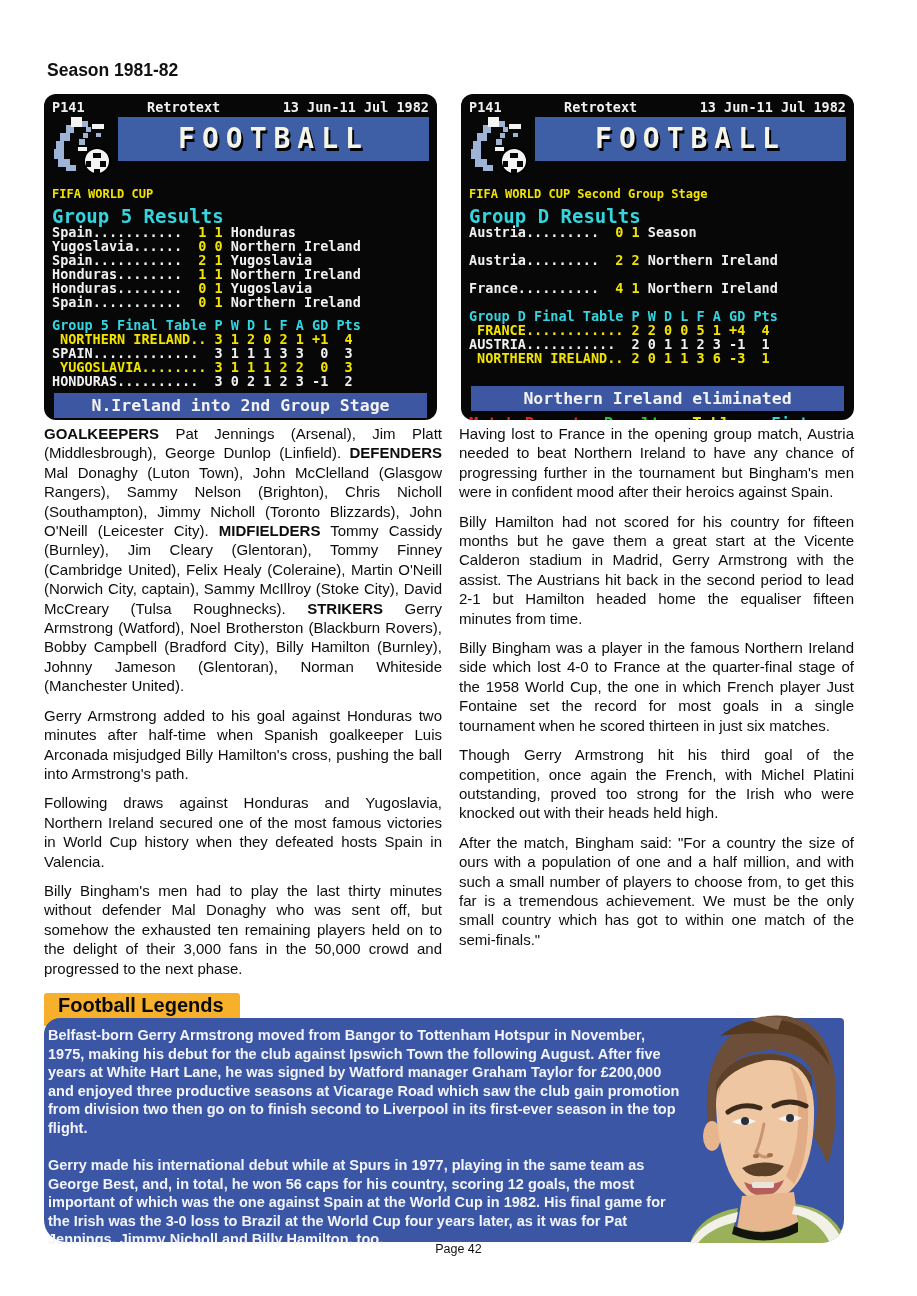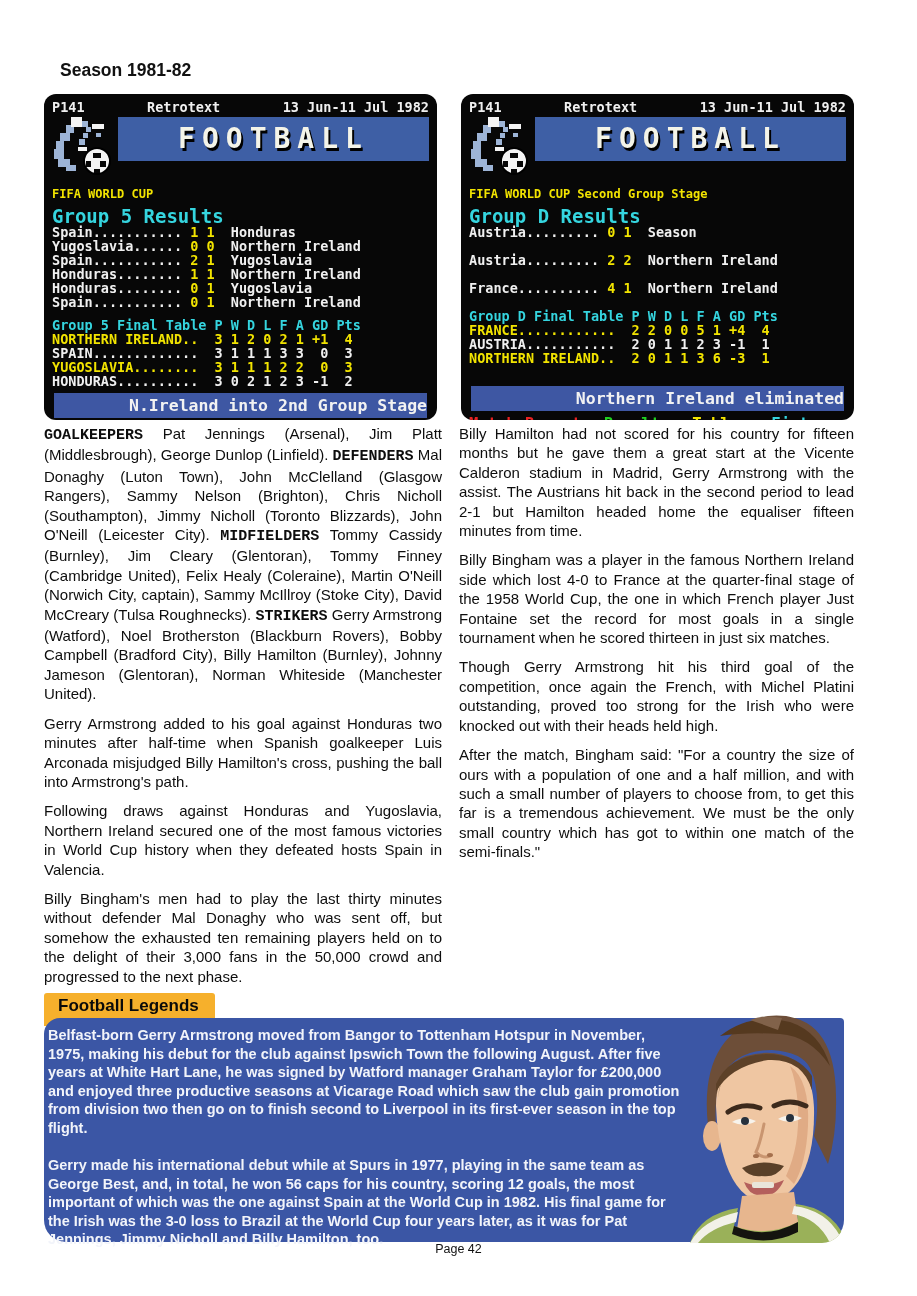--- a/index.html
+++ b/index.html
@@ -1,21 +1,21 @@
 <!DOCTYPE html>
 <html><head>
 <meta charset="utf-8">
 <style>
   html,body{margin:0;padding:0;background:#fff;}
   #page{position:relative;width:917px;height:1296px;background:#fff;overflow:hidden;
         font-family:"Liberation Sans",sans-serif;color:#111;}
 
   .page-header{position:absolute;top:38px;left:0;width:100%;text-align:center;
                font-size:12.5px;color:#222;}
-  .season-title{position:absolute;top:60px;left:60px;font-size:17.5px;font-weight:bold;}
+  .season-title{position:absolute;top:60px;left:47px;font-size:17.5px;font-weight:bold;}
 
   
   .screen{position:absolute;top:94px;width:393px;height:326px;background:#070707;
           border-radius:12px;padding:5px 8px 20px 8px;box-sizing:border-box;overflow:hidden;
           font-family:"DejaVu Sans Mono","Liberation Mono",monospace;font-weight:bold;}
   .screen--left{left:44px;}
   .screen--right{left:461px;}
   .tt-top{display:flex;justify-content:space-between;font-size:13.5px;color:#f0f0f0;height:16px;line-height:16px;}
   .tt-logoarea{display:flex;align-items:flex-start;height:66px;margin-top:2px;}
   .tt-logoicon{width:62px;height:64px;flex:0 0 auto;}
@@ -25,39 +25,39 @@
   .tt-subtitle{color:#f2e400;font-size:12px;height:18px;line-height:18px;margin-top:2px;white-space:pre;}
   .tt-section{color:#35d5df;font-size:19px;height:15px;line-height:15px;margin-top:6px;white-space:pre;}
   .tt-row{white-space:pre;font-size:13.5px;height:14px;line-height:14px;}
   .screen--right .res-row{margin-bottom:14px;}
   .results{margin-top:1px;}
   .ftable{margin-top:9px;}
   .screen--right .ftable{margin-top:8px;}
   .tt-name{display:inline-block;width:17ch;}
   .tt-score{display:inline-block;width:5ch;}
   .tt-tname{display:inline-block;width:20ch;}
-  .w{color:#f0f0f0;} .y{color:#f2e400;} .c{color:#35d5df;}
-  .tt-banner{margin:5px 2px 0 2px;background:#3e57a3;color:#f2f2f2;text-align:right;
+  .w{color:#f0f0f0;} .y{color:#f2e400;text-align:center;} .c{color:#35d5df;}
+  .tt-banner{margin:5px 2px 0 2px;background:#3e57a3;color:#f2f2f2;text-align:center;
              height:25px;line-height:25px;font-size:16.5px;white-space:pre;}
   .screen--right .tt-banner{margin-top:21px;}
   .tt-nav{display:flex;justify-content:space-between;margin-top:4px;font-size:15.5px;
           height:18px;line-height:18px;}
   .nav-red{color:#e82222;} .nav-green{color:#20d020;} .nav-yellow{color:#f2e400;} .nav-cyan{color:#35d5df;}
 
   
   .col{position:absolute;top:424px;width:398px;font-size:15px;line-height:19.4px;
        text-align:justify;color:#0d0d0d;}
   .col--left{left:44px;}
   .col--right{left:459px;width:395px;}
   .col p{margin:0 0 10px 0;}
-  .b{font-weight:bold;font-family:Liberation Mono, monospace;}
+  .b{font-weight:bold;}
 
   
   .legends-tab{position:absolute;left:44px;top:993px;height:33px;line-height:25px;
-               background:#f6b02c;color:#0a0a0a;font-weight:bold;font-size:17px;
+               background:#f6b02c;color:#0a0a0a;font-weight:bold;font-size:20px;
                padding:0 16px 0 14px;border-radius:3px 3px 0 0;}
   .legends-panel{position:absolute;left:44px;top:1018px;width:800px;height:224px;
                  background:#3b56a5;border-radius:16px 4px 22px 22px;box-sizing:border-box;
                  padding:8px 160px 8px 4px;color:#f2f4fa;font-weight:bold;
                  font-size:14.5px;line-height:18.5px;}
   .legends-panel p{margin:0 0 19px 0;}
   .portrait{position:absolute;left:690px;top:996px;width:154px;height:247px;
             overflow:hidden;border-radius:0 4px 22px 0;}
   .page-footer{position:absolute;top:1242px;left:0;width:100%;text-align:center;font-size:12.5px;}
 </style>
@@ -183,20 +183,21 @@
       </div>
   </div>
 
   <div class="col col--left">
       <p><span class="b">GOALKEEPERS</span><span> Pat Jennings (Arsenal), Jim Platt (Middlesbrough), George Dunlop (Linfield). </span><span class="b">DEFENDERS</span><span> Mal Donaghy (Luton Town), John McClelland (Glasgow Rangers), Sammy Nelson (Brighton), Chris Nicholl (Southampton), Jimmy Nicholl (Toronto Blizzards), John O'Neill (Leicester City). </span><span class="b">MIDFIELDERS</span><span> Tommy Cassidy (Burnley), Jim Cleary (Glentoran), Tommy Finney (Cambridge United), Felix Healy (Coleraine), Martin O'Neill (Norwich City, captain), Sammy McIllroy (Stoke City), David McCreary (Tulsa Roughnecks). </span><span class="b">STRIKERS</span><span> Gerry Armstrong (Watford), Noel Brotherston (Blackburn Rovers), Bobby Campbell (Bradford City), Billy Hamilton (Burnley), Johnny Jameson (Glentoran), Norman Whiteside (Manchester United).</span></p>
       <p><span>Gerry Armstrong added to his goal against Honduras two minutes after half-time when Spanish goalkeeper Luis Arconada misjudged Billy Hamilton's cross, pushing the ball into Armstrong's path.</span></p>
       <p><span>Following draws against Honduras and Yugoslavia, Northern Ireland secured one of the most famous victories in World Cup history when they defeated hosts Spain in Valencia.</span></p>
       <p><span>Billy Bingham's men had to play the last thirty minutes without defender Mal Donaghy who was sent off, but somehow the exhausted ten remaining players held on to the delight of their 3,000 fans in the 50,000 crowd and progressed to the next phase.</span></p>
     </div>
   <div class="col col--right">
+      <p><span>Having lost to France in the opening group match, Austria needed to beat Northern Ireland to have any chance of progressing further in the tournament but Bingham's men were in confident mood after their heroics against Spain.</span></p>
       <p><span>Billy Hamilton had not scored for his country for fifteen months but he gave them a great start at the Vicente Calderon stadium in Madrid, Gerry Armstrong with the assist. The Austrians hit back in the second period to lead 2-1 but Hamilton headed home the equaliser fifteen minutes from time.</span></p>
       <p><span>Billy Bingham was a player in the famous Northern Ireland side which lost 4-0 to France at the quarter-final stage of the 1958 World Cup, the one in which French player Just Fontaine set the record for most goals in a single tournament when he scored thirteen in just six matches.</span></p>
       <p><span>Though Gerry Armstrong hit his third goal of the competition, once again the French, with Michel Platini outstanding, proved too strong for the Irish who were knocked out with their heads held high.</span></p>
       <p><span>After the match, Bingham said: "For a country the size of ours with a population of one and a half million, and with such a small number of players to choose from, to get this far is a tremendous achievement. We must be the only small country which has got to within one match of the semi-finals."</span></p>
     </div>
 
   <div class="legends-tab">Football Legends</div>
   <div class="legends-panel">
       <p>Belfast-born Gerry Armstrong moved from Bangor to Tottenham Hotspur in November, 1975, making his debut for the club against Ipswich Town the following August. After five years at White Hart Lane, he was signed by Watford manager Graham Taylor for £200,000 and enjoyed three productive seasons at Vicarage Road which saw the club gain promotion from division two then go on to finish second to Liverpool in its first-ever season in the top flight.</p>
       <p>Gerry made his international debut while at Spurs in 1977, playing in the same team as George Best, and, in total, he won 56 caps for his country, scoring 12 goals, the most important of which was the one against Spain at the World Cup in 1982. His final game for the Irish was the 3-0 loss to Brazil at the World Cup four years later, as it was for Pat Jennings, Jimmy Nicholl and Billy Hamilton, too.</p>

